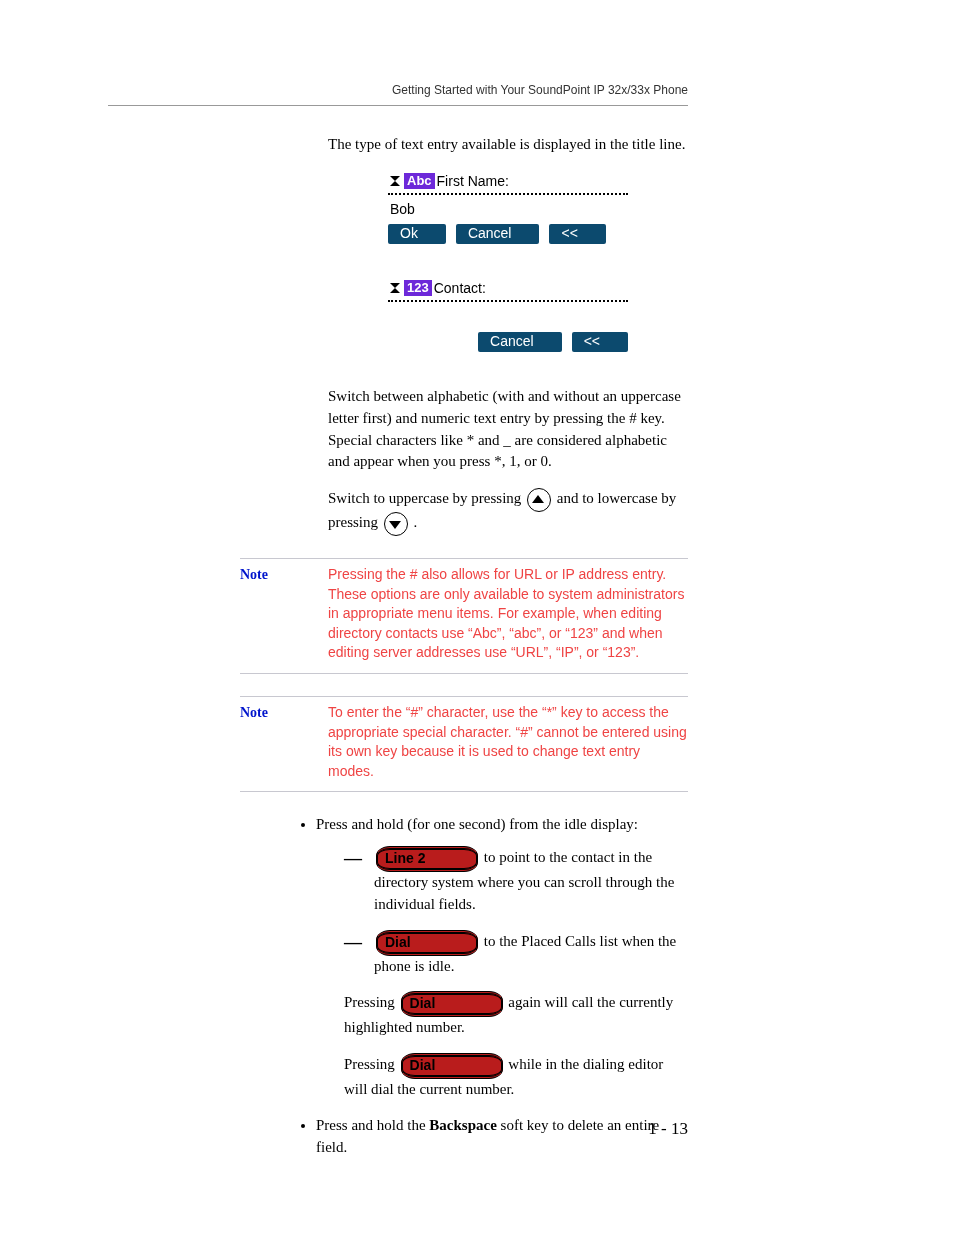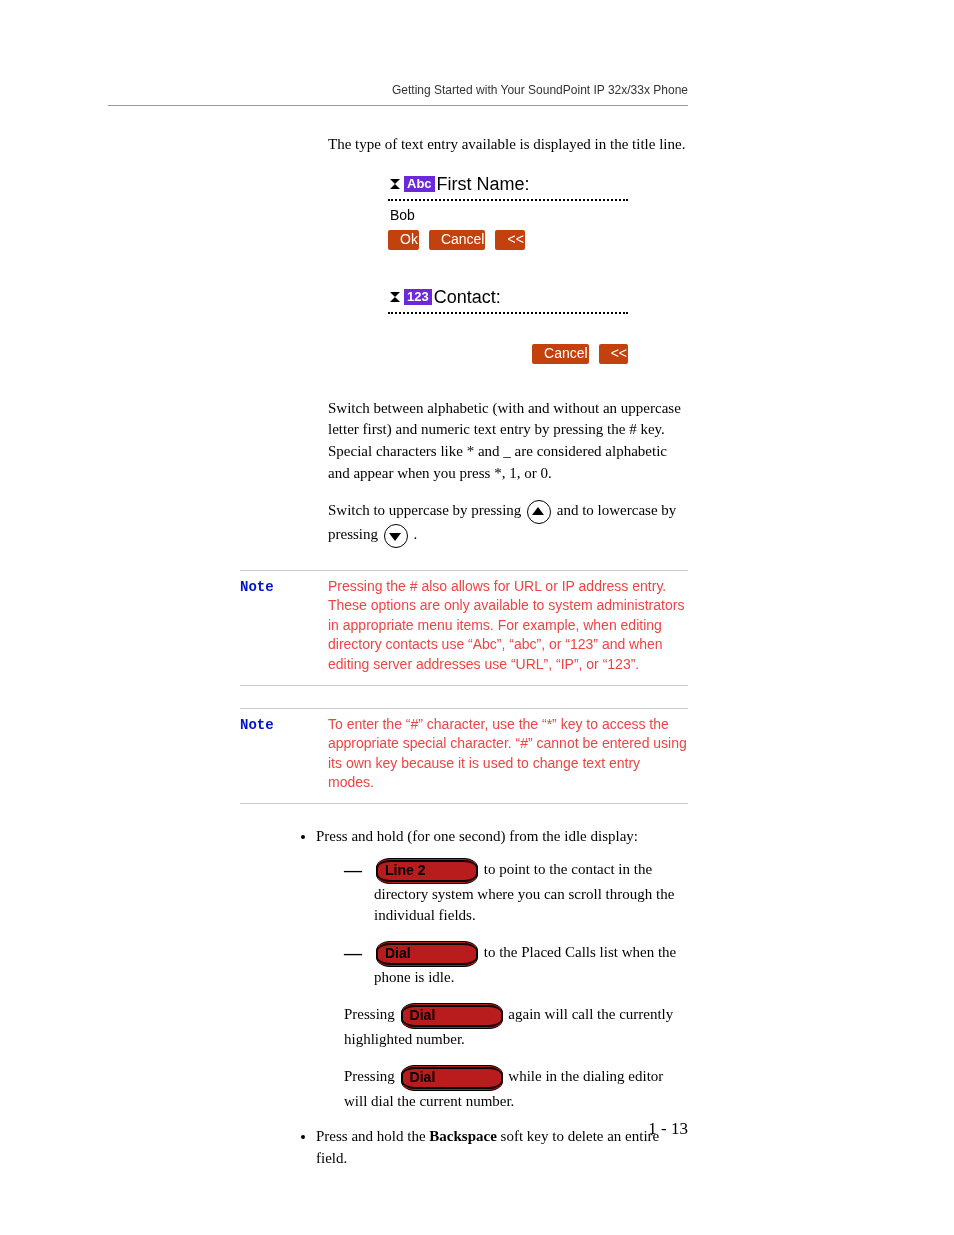--- a/index.html
+++ b/index.html
@@ -78,37 +78,37 @@
     background: #6d28d9;
     color: #fff;
     font-size: 13px;
     font-weight: bold;
     padding: 0 3px;
     margin-right: 2px;
     line-height: 16px;
     font-family: Arial, sans-serif;
   }
   .lcd-title-text {
-    font-size: 18px;
+    font-size: 14px;
     font-family: "Comic Sans MS", "Arial Rounded MT Bold", Arial, sans-serif;
     font-weight: normal;
   }
   .lcd-value {
     font-size: 14px;
     font-family: "Comic Sans MS", "Arial Rounded MT Bold", Arial, sans-serif;
     margin: 2px 0 4px 2px;
   }
   .softkey-row { display: flex; gap: 10px; margin: 4px 0 16px 0;}
   .softkey-row.right { justify-content: flex-end; min-width: 240px;}
   .softkey {
-    background: #c2410c;
+    background: #0c4a6e;
     color: #fff;
     font-size: 14px;
     font-family: "Comic Sans MS", Arial, sans-serif;
-    padding: 1px 1px 3px 12px;
+    padding: 1px 28px 3px 12px;
     border-radius: 2px;
     line-height: 16px;
   }
 
   
   .round-btn {
     display: inline-block;
     width: 22px; height: 22px;
     border: 1.5px solid #000;
     border-radius: 50%;
@@ -137,21 +137,21 @@
   .note-block {
     margin: 22px 0 22px 0;
     padding-top: 6px;
     border-top: 1px solid #c8c8d0;
   }
   .note-row { display: flex; }
   .note-label {
     width: 88px;
     flex-shrink: 0;
     color: #0014cc;
-    font-family: Liberation Mono, monospace;
+    font-family: Liberation Serif, serif;
     font-weight: bold;
     font-size: 14px;
   }
   .note-body {
     font-family: Arial, Helvetica, sans-serif;
     font-size: 14px;
     line-height: 1.4;
     color: #ef4444;
   }
   .note-block .rule-bottom {

